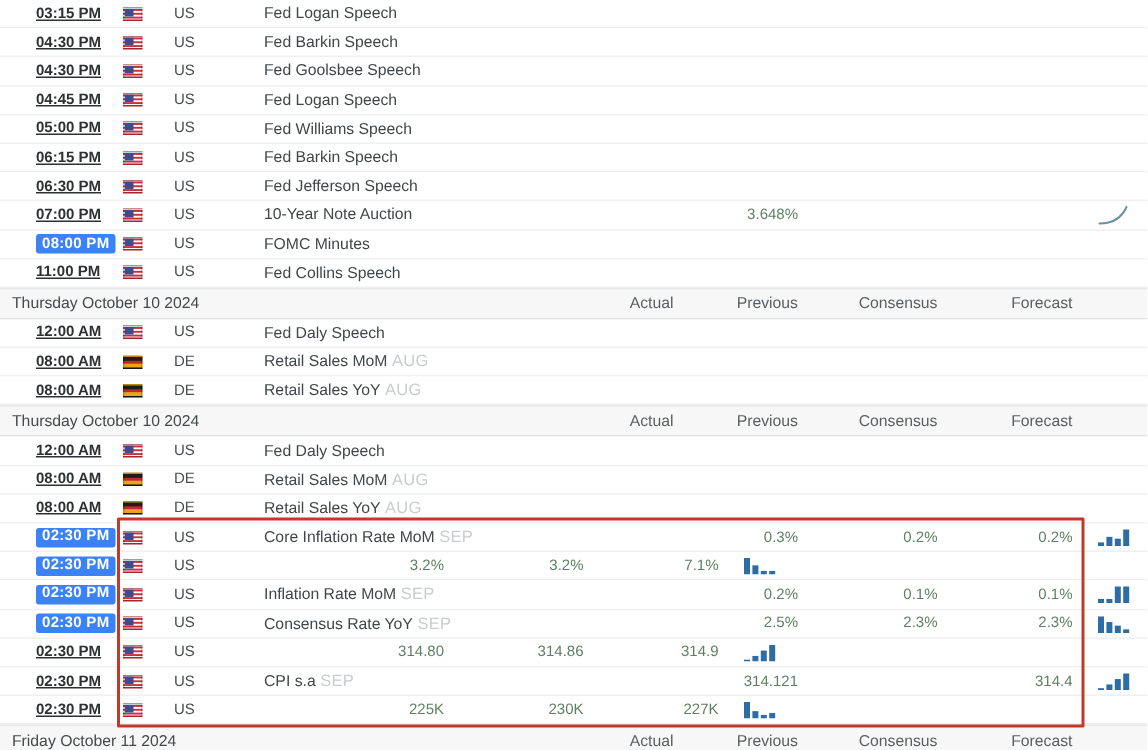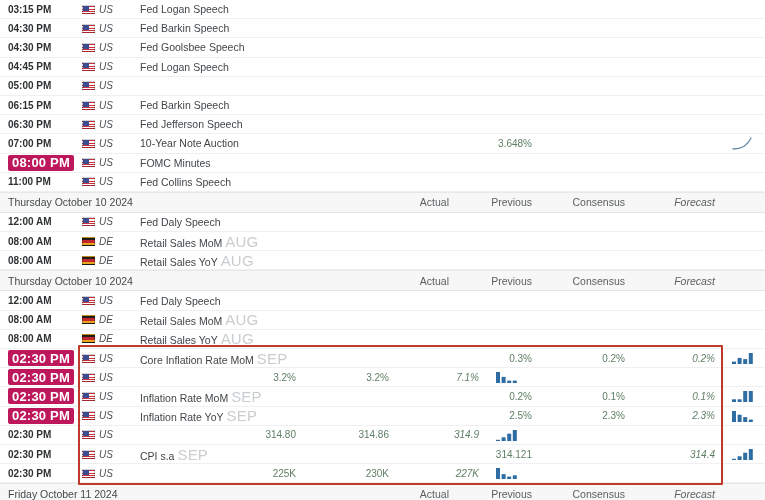--- a/index.html
+++ b/index.html
@@ -33,63 +33,64 @@
     border-top: 1px solid #e8e8e8;
     border-bottom: 1px solid #e3e3e3;
     color: #4a4e51;
     height: 21px;
   }
 
   
   .c-time {
     width: 78px;
     flex: 0 0 78px;
-    padding-left: 8px;
+    padding-left: 24px;
     font-weight: bold;
     font-size: 10px;
     color: #2e3133;
     white-space: nowrap;
+    text-decoration: underline;
   }
   .c-country {
     width: 58px;
     flex: 0 0 58px;
     display: flex;
     align-items: center;
-    gap: 4px;
+    gap: 21px;
     padding-left: 4px;
     font-size: 10px;
     color: #4a4e51;
-    font-style: italic;
   }
   .c-event {
     flex: 1 1 auto;
     padding-left: 4px;
     font-size: 10.5px;
     color: #41464a;
     white-space: nowrap;
     overflow: hidden;
+    margin-left: 36px;
   }
   .c-event .period {
     color: #c9cdd0;
-    font-size: 15px;
+    font-size: 11px;
     margin-left: 3px;
     letter-spacing: .2px;
   }
   .c-val {
     flex: 0 0 83px;
     text-align: right;
     padding-right: 8px;
     font-size: 10px;
     color: #5f7f64;
     white-space: nowrap;
   }
   .c-val.actual   { flex: 0 0 85px; }
   .c-val.previous { flex: 0 0 83px; }
   .c-val.consensus{ flex: 0 0 93px; }
-  .c-val.forecast { flex: 0 0 90px; font-style: italic; }
+  .c-val.forecast { flex: 0 0 90px; }
   .c-chart {
     flex: 0 0 42px;
     display: flex;
     align-items: center;
     justify-content: center;
     height: 100%;
   }
 
   
   .datehdr .dh-label {
@@ -100,23 +101,23 @@
     white-space: nowrap;
   }
   .datehdr .c-val {
     color: #5b5f62;
     font-size: 10.5px;
   }
 
   
   .badge {
     display: inline-block;
-    background: #be185d;
+    background: #3b82f6;
     color: #ffffff;
-    font-size: 13px;
+    font-size: 10px;
     font-weight: bold;
     padding: 1.5px 4px 1.5px 4px;
     border-radius: 2px;
     letter-spacing: .2px;
     line-height: 1;
   }
 
   
   .flag {
     width: 13px; height: 9px;
@@ -215,20 +216,21 @@
         <div class="c-val consensus"></div>
         <div class="c-val forecast"></div>
         <div class="c-chart"></div>
       </div>
       <div class="row event">
         <div class="c-time"><span>05:00 PM</span></div>
         <div class="c-country">
           <span class="flag us"></span>
           <span>US</span>
         </div>
+        <div class="c-event"><span>Fed Williams Speech</span></div>
         <div class="c-val actual"></div>
         <div class="c-val previous"></div>
         <div class="c-val consensus"></div>
         <div class="c-val forecast"></div>
         <div class="c-chart"></div>
       </div>
       <div class="row event">
         <div class="c-time"><span>06:15 PM</span></div>
         <div class="c-country">
           <span class="flag us"></span>
@@ -449,21 +451,21 @@
             <rect x="16.8" y="1.0" width="4" height="11.0" fill="#2e6da4"></rect>
           </svg>
         </div>
       </div>
       <div class="row event">
         <div class="c-time"><span class="badge">02:30 PM</span></div>
         <div class="c-country">
           <span class="flag us"></span>
           <span>US</span>
         </div>
-        <div class="c-event"><span>Inflation Rate YoY</span><span class="period">SEP</span></div>
+        <div class="c-event"><span>Consensus Rate YoY</span><span class="period">SEP</span></div>
         <div class="c-val actual"></div>
         <div class="c-val previous">2.5%</div>
         <div class="c-val consensus">2.3%</div>
         <div class="c-val forecast">2.3%</div>
         <div class="c-chart">
           <svg class="spark" width="24" height="12" viewBox="0 0 24 12">
             <rect x="0.0" y="1.0" width="4" height="11.0" fill="#2e6da4"></rect>
             <rect x="5.6" y="4.7" width="4" height="7.3" fill="#2e6da4"></rect>
             <rect x="11.2" y="7.1" width="4" height="4.9" fill="#2e6da4"></rect>
             <rect x="16.8" y="9.6" width="4" height="2.4" fill="#2e6da4"></rect>

